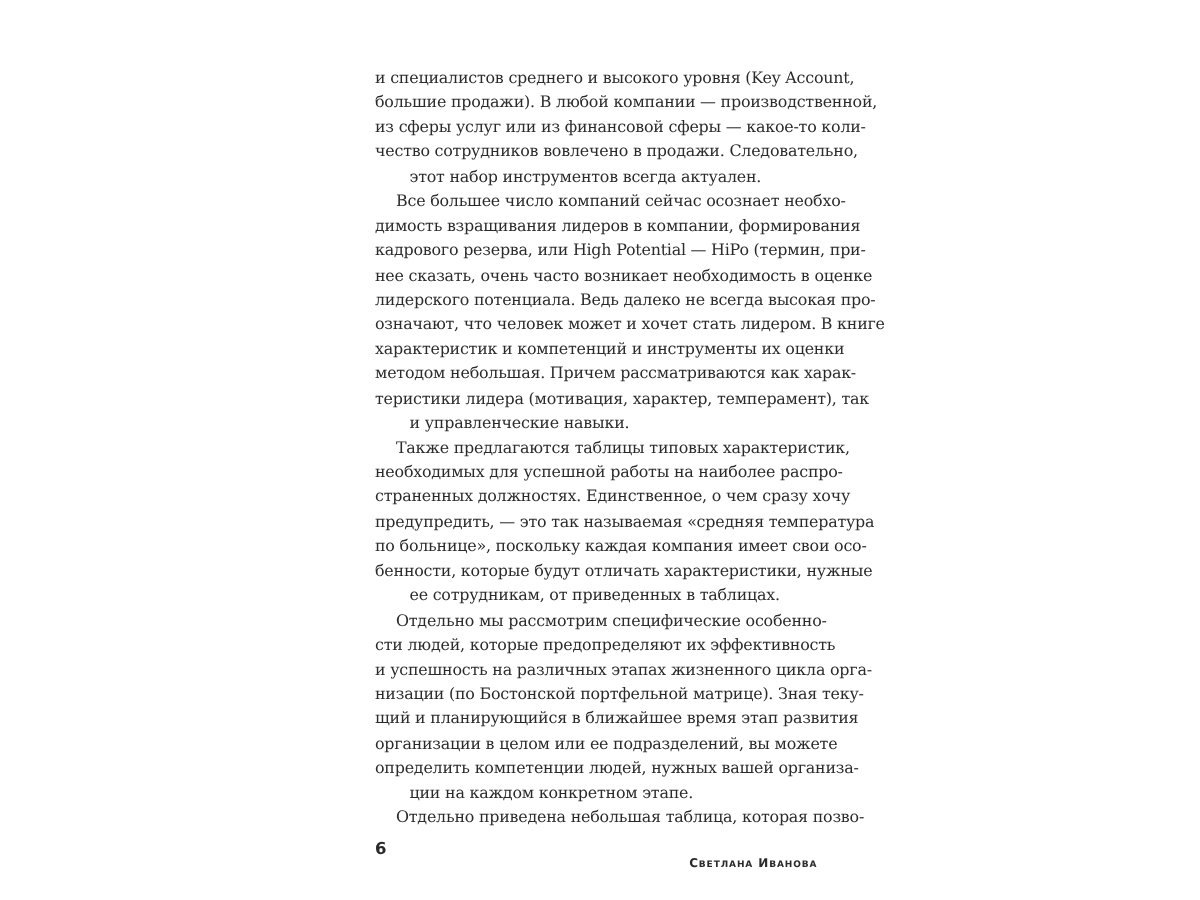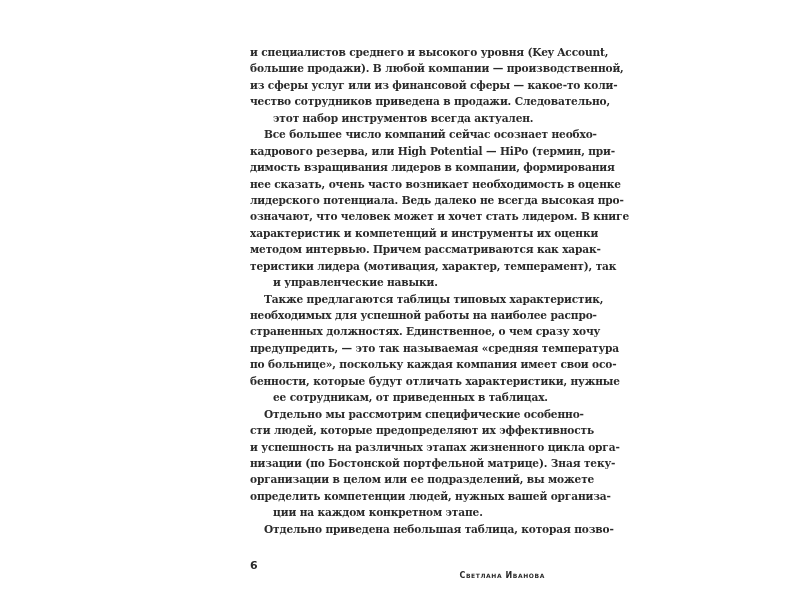--- a/index.html
+++ b/index.html
@@ -1,56 +1,57 @@
 <!DOCTYPE html>
 <html><head>
 <meta charset="utf-8">
 <style>
   html, body { margin:0; padding:0; background:#ffffff; }
   body { width:800px; height:600px; position:relative; overflow:hidden; }
   .page { position:absolute; left:250px; top:44px; width:294px; }
   .text { font-family:"DejaVu Serif", "Liberation Serif", serif; font-size:10.6px; line-height:16.45px; color:#2a2a2a; letter-spacing:-0.15px; }
-  .line { display:block; white-space:nowrap; text-align:justify; text-align-last:justify; height:16.45px; overflow:visible;font-weight:bold; }
+  .line { display:block; white-space:nowrap; text-align:justify; text-align-last:justify; height:16.45px; overflow:visible; }
   .line.last { text-align-last:left;margin-left:23px; }
   .line.indent { padding-left:14px; }
   .footer { position:absolute; left:250px; top:559px; width:295px; height:16px; font-family:"DejaVu Sans", sans-serif; color:#2a2a2a; }
   .pagenum { position:absolute; left:0; top:0; font-weight:bold; font-size:11px; }
   .author { position:absolute; right:0; top:12px; font-size:8px; font-weight:bold; letter-spacing:0.6px; font-variant:small-caps; }
 </style>
 </head>
 <body>
 
 <div class="page">
   <div class="text" id="text-container">
       <span class="line">и специалистов среднего и высокого уровня (Key Account,</span>
       <span class="line">большие продажи). В любой компании — производственной,</span>
       <span class="line">из сферы услуг или из финансовой сферы — какое-то коли-</span>
-      <span class="line">чество сотрудников приведена в продажи. Следовательно,</span>
+      <span class="line">чество сотрудников вовлечено в продажи. Следовательно,</span>
       <span class="line last">этот набор инструментов всегда актуален.</span>
       <span class="line indent">Все большее число компаний сейчас осознает необхо-</span>
+      <span class="line">димость взращивания лидеров в компании, формирования</span>
       <span class="line">кадрового резерва, или High Potential — HiPo (термин, при-</span>
-      <span class="line">димость взращивания лидеров в компании, формирования</span>
       <span class="line">нее сказать, очень часто возникает необходимость в оценке</span>
       <span class="line">лидерского потенциала. Ведь далеко не всегда высокая про-</span>
       <span class="line">означают, что человек может и хочет стать лидером. В книге</span>
       <span class="line">характеристик и компетенций и инструменты их оценки</span>
-      <span class="line">методом интервью. Причем рассматриваются как харак-</span>
+      <span class="line">методом небольшая. Причем рассматриваются как харак-</span>
       <span class="line">теристики лидера (мотивация, характер, темперамент), так</span>
       <span class="line last">и управленческие навыки.</span>
       <span class="line indent">Также предлагаются таблицы типовых характеристик,</span>
       <span class="line">необходимых для успешной работы на наиболее распро-</span>
       <span class="line">страненных должностях. Единственное, о чем сразу хочу</span>
       <span class="line">предупредить, — это так называемая «средняя температура</span>
       <span class="line">по больнице», поскольку каждая компания имеет свои осо-</span>
       <span class="line">бенности, которые будут отличать характеристики, нужные</span>
       <span class="line last">ее сотрудникам, от приведенных в таблицах.</span>
       <span class="line indent">Отдельно мы рассмотрим специфические особенно-</span>
       <span class="line">сти людей, которые предопределяют их эффективность</span>
       <span class="line">и успешность на различных этапах жизненного цикла орга-</span>
       <span class="line">низации (по Бостонской портфельной матрице). Зная теку-</span>
+      <span class="line">щий и планирующийся в ближайшее время этап развития</span>
       <span class="line">организации в целом или ее подразделений, вы можете</span>
       <span class="line">определить компетенции людей, нужных вашей организа-</span>
       <span class="line last">ции на каждом конкретном этапе.</span>
       <span class="line indent">Отдельно приведена небольшая таблица, которая позво-</span>
     </div>
 </div>
 
 <div class="footer">
   <span class="pagenum">6</span>
   <span class="author">Светлана Иванова</span>

